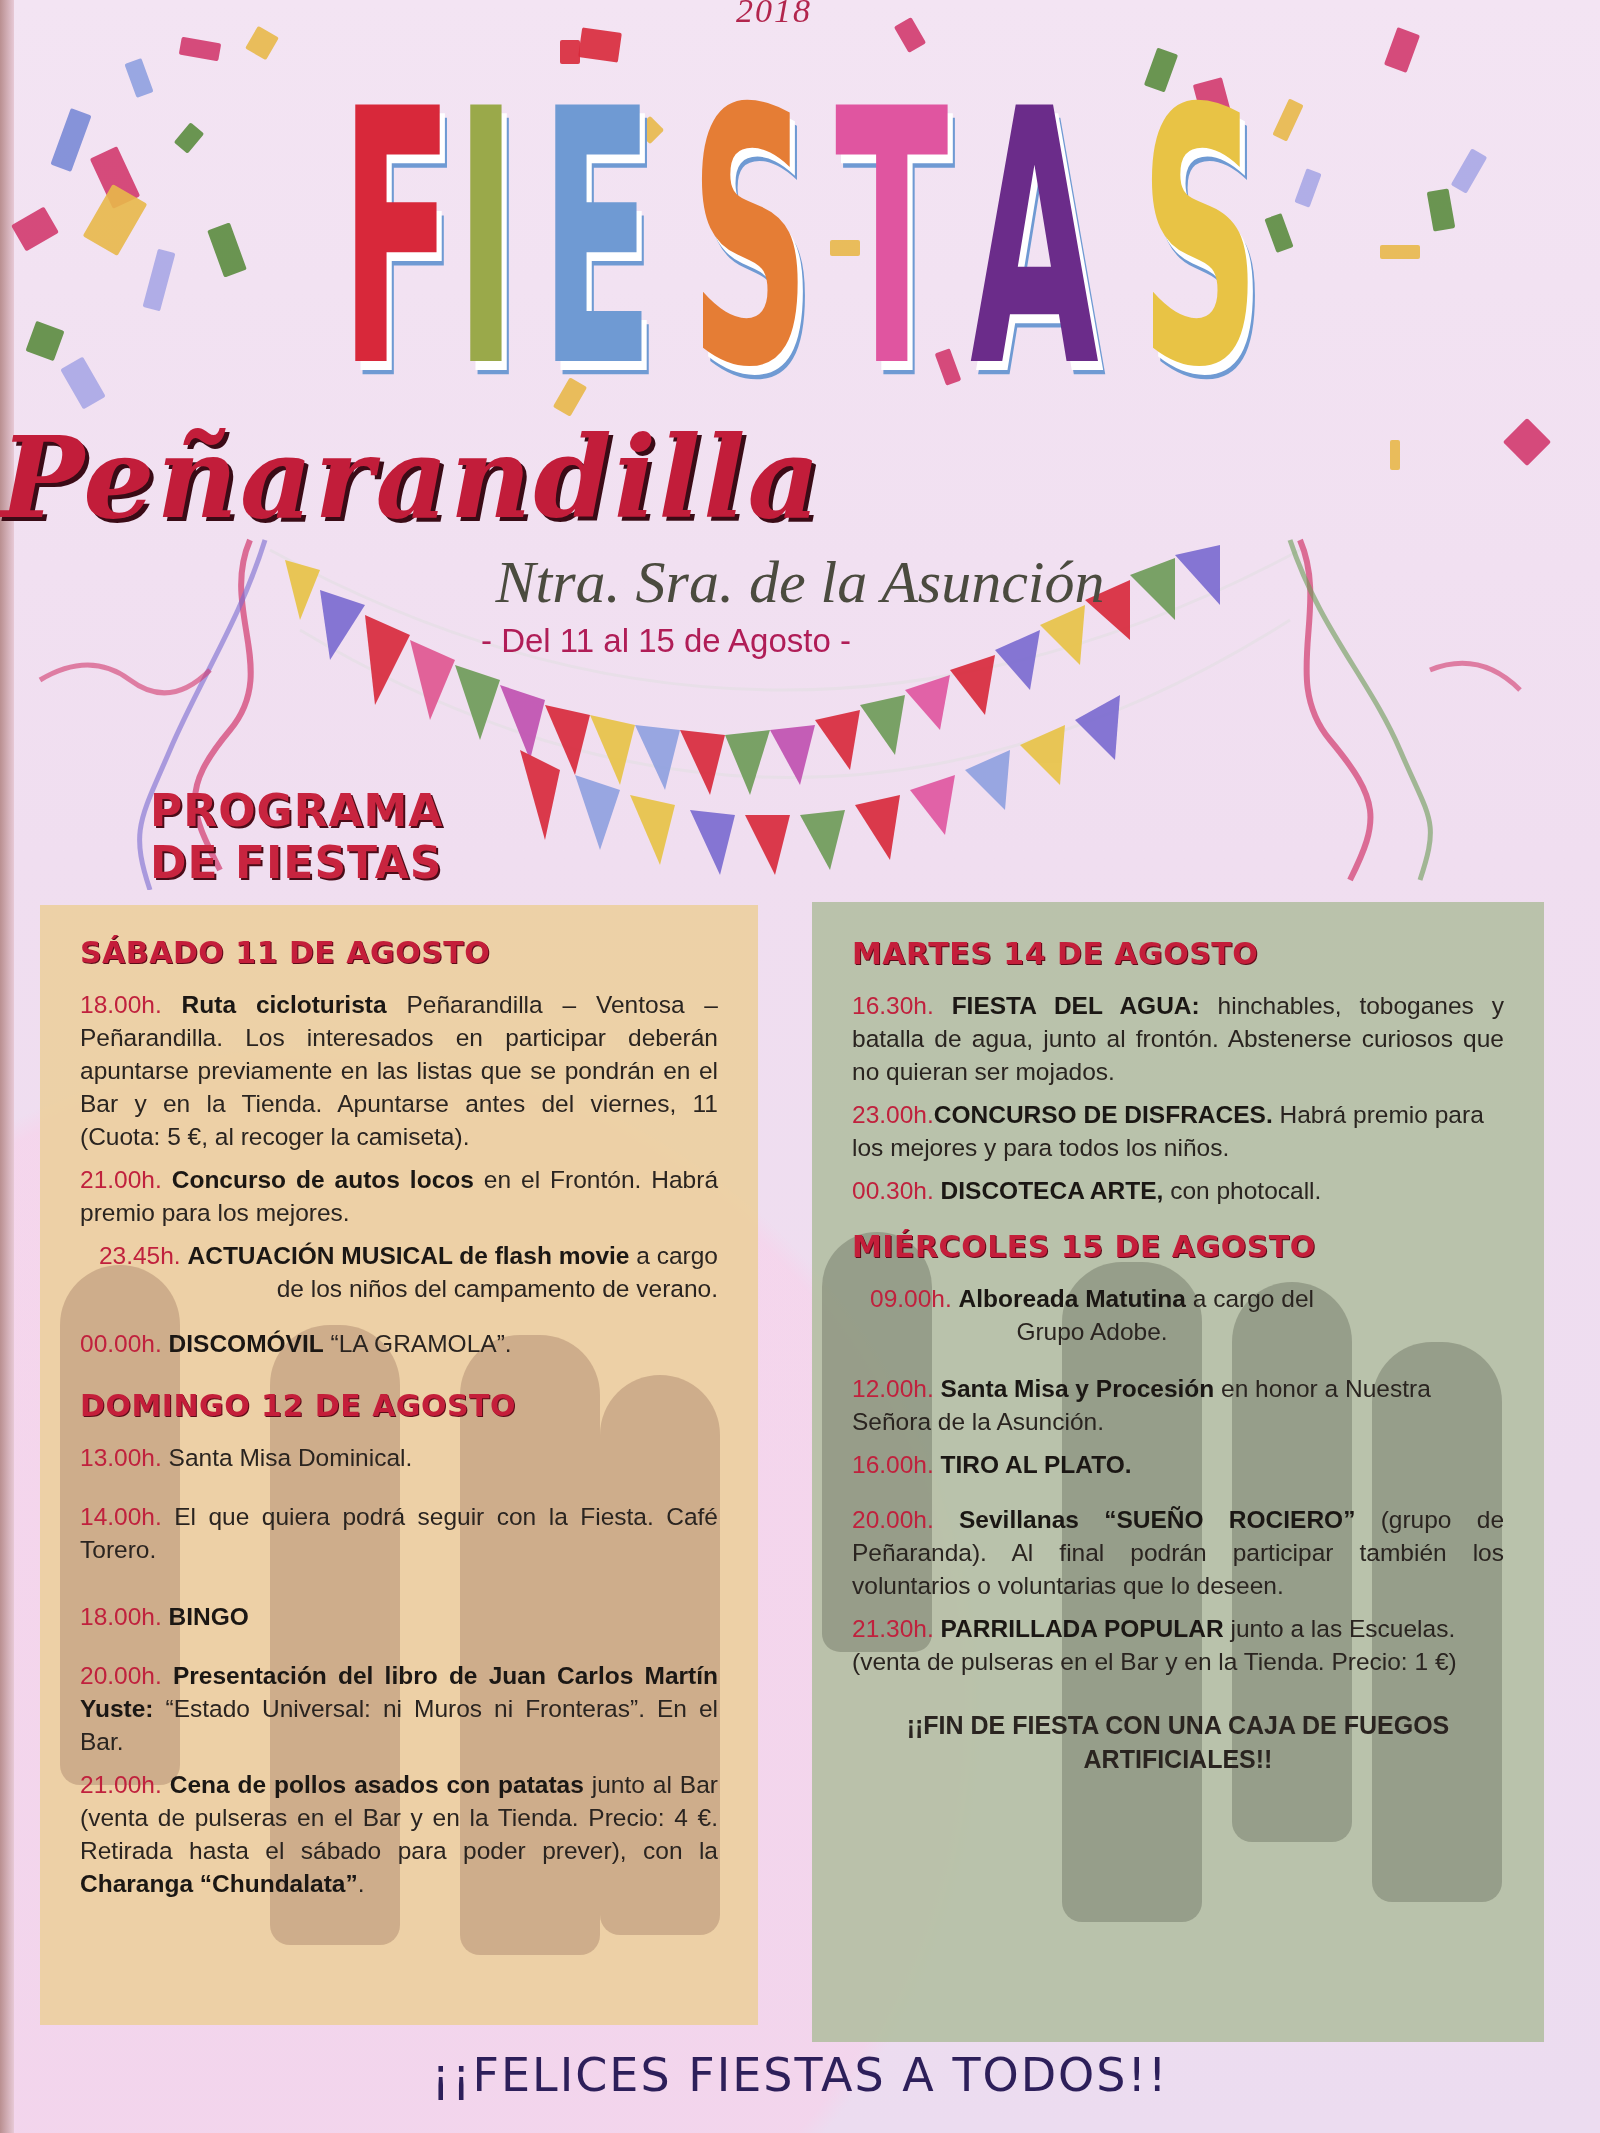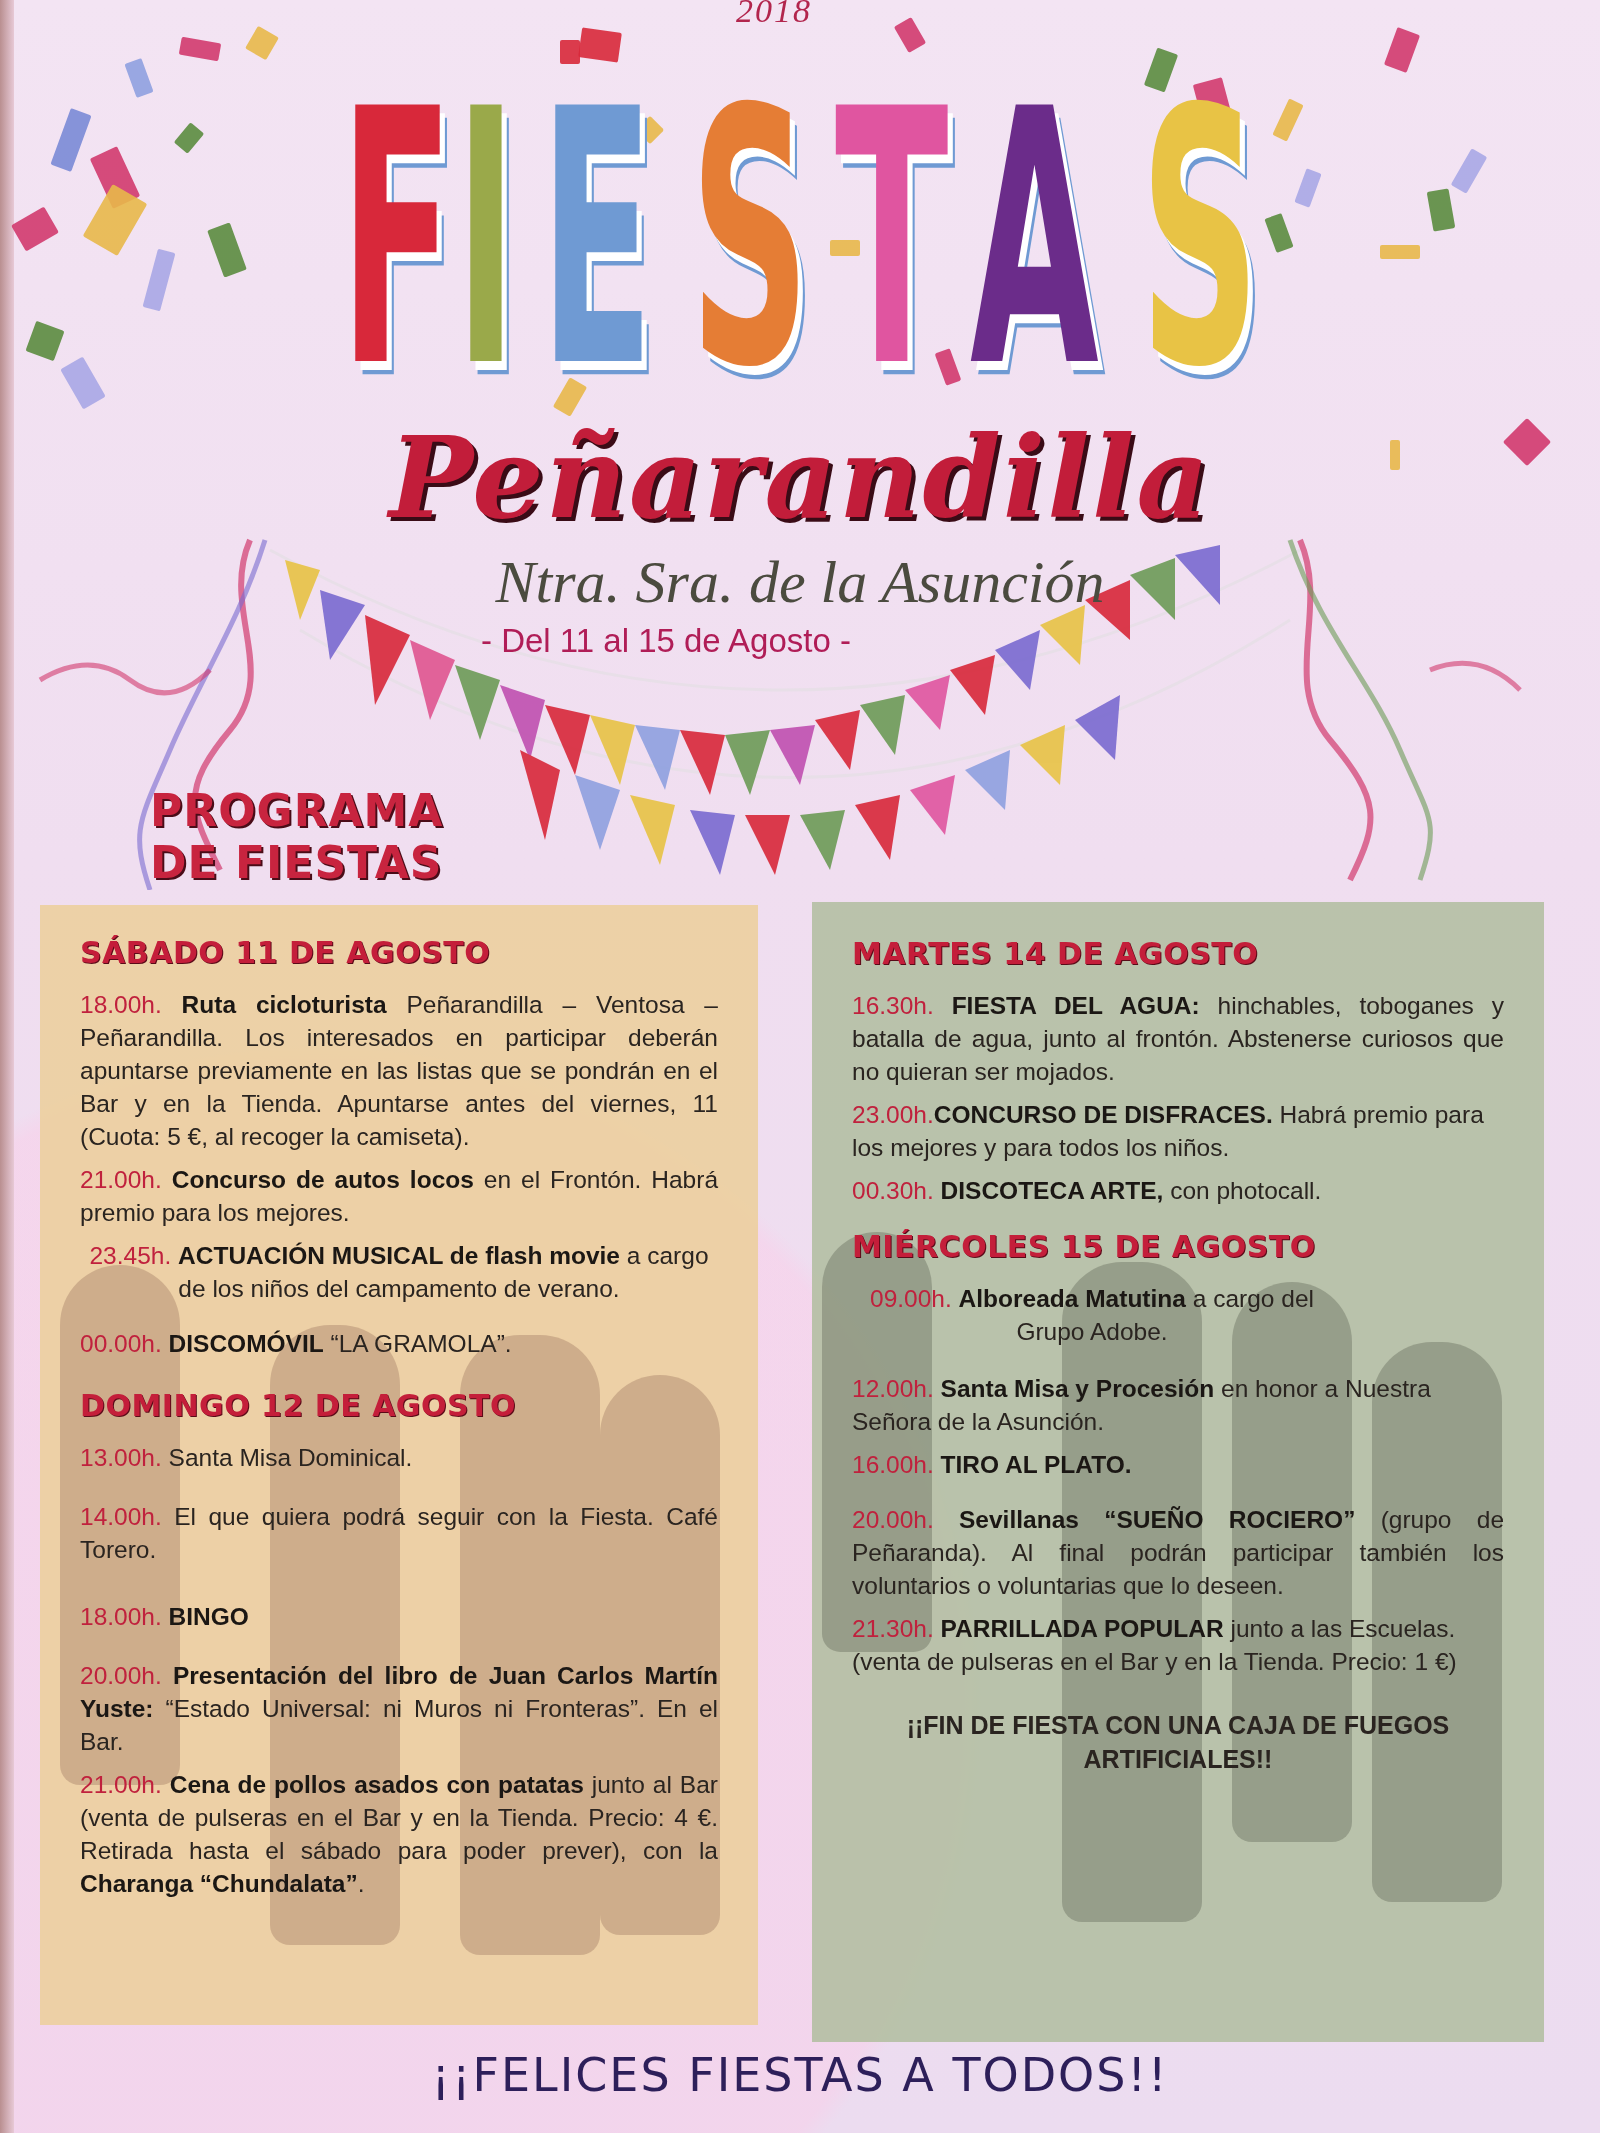--- a/index.html
+++ b/index.html
@@ -36,21 +36,21 @@
     transform-origin: left bottom;
     width: 105px;
     display: inline-block;
     text-shadow: 10px 8px 0 #ffffff, 14px 12px 0 #6f9ad3;
   }
   .fiestas-wrap { position: absolute; top: 35px; left: 340px; width: 960px; height: 380px; }
   .fl { position: absolute; bottom: 0; }
 
   
   .town {
-    position: absolute; top: 412px; left: 0; width: 1600px; text-align: center;
+    position: absolute; top: 412px; left: 0; width: 1600px; 
     font-family: "DejaVu Serif", serif; font-style: italic; font-weight: bold;
     font-size: 112px; color: #c21d3a; letter-spacing: 2px;
     text-shadow: 4px 4px 0 #3a0b16;
   }
   .subtitle {
     position: absolute; top: 548px; left: 0; width: 1600px; text-align: center;
     font-family: "Liberation Serif", serif; font-style: italic;
     font-size: 60px; color: #4b4b3f;
   }
   .dates {
@@ -218,21 +218,21 @@
   <div class="panel left">
     <div class="silhouette" style="left:20px;top:360px;width:120px;height:520px;"></div>
     <div class="silhouette" style="left:230px;top:420px;width:130px;height:620px;"></div>
     <div class="silhouette" style="left:420px;top:430px;width:140px;height:620px;"></div>
     <div class="silhouette" style="left:560px;top:470px;width:120px;height:560px;"></div>
 
     <div>
       <div class="day-title">SÁBADO 11 DE AGOSTO</div>
       <p class="event"><span class="time">18.00h.</span> <b>Ruta cicloturista</b><span> Peñarandilla – Ventosa – Peñarandilla. Los interesados en participar deberán apuntarse previamente en las listas que se pondrán en el Bar y en la Tienda. Apuntarse antes del viernes, 11 (Cuota: 5 €, al recoger la camiseta).</span></p>
       <p class="event"><span class="time">21.00h.</span> <b>Concurso de autos locos</b><span> en el Frontón. Habrá premio para los mejores.</span></p>
-      <p class="event" style="text-align:center"><span class="time">23.45h.</span> <b>ACTUACIÓN MUSICAL  de flash movie</b><span> a cargo de los niños del campamento de verano.</span></p>
+      <p class="event" style="text-align:right"><span class="time">23.45h.</span> <b>ACTUACIÓN MUSICAL  de flash movie</b><span> a cargo de los niños del campamento de verano.</span></p>
       <p class="event" style="margin-top:22px"><span class="time">00.00h.</span> <b>DISCOMÓVIL</b><span> “LA GRAMOLA”.</span></p>
     </div>
 
     <div style="margin-top:28px">
       <div class="day-title">DOMINGO 12 DE AGOSTO</div>
       <p class="event" style="margin-bottom:26px"><span class="time">13.00h.</span><span> Santa Misa Dominical.</span></p>
       <p class="event" style="margin-bottom:34px"><span class="time">14.00h.</span><span> El que quiera podrá seguir con la Fiesta. Café Torero.</span></p>
       <p class="event" style="margin-bottom:26px"><span class="time">18.00h.</span> <b>BINGO</b></p>
       <p class="event"><span class="time">20.00h.</span> <b>Presentación del libro de Juan Carlos Martín Yuste:</b><span> “Estado Universal: ni Muros ni Fronteras”. En el Bar.</span></p>
       <p class="event"><span class="time">21.00h.</span> <b>Cena de pollos asados con patatas</b><span> junto al Bar (venta de pulseras en el Bar y en la Tienda. Precio: 4 €. Retirada hasta el sábado para poder prever), con la </span><b>Charanga “Chundalata”</b><span>.</span></p>

